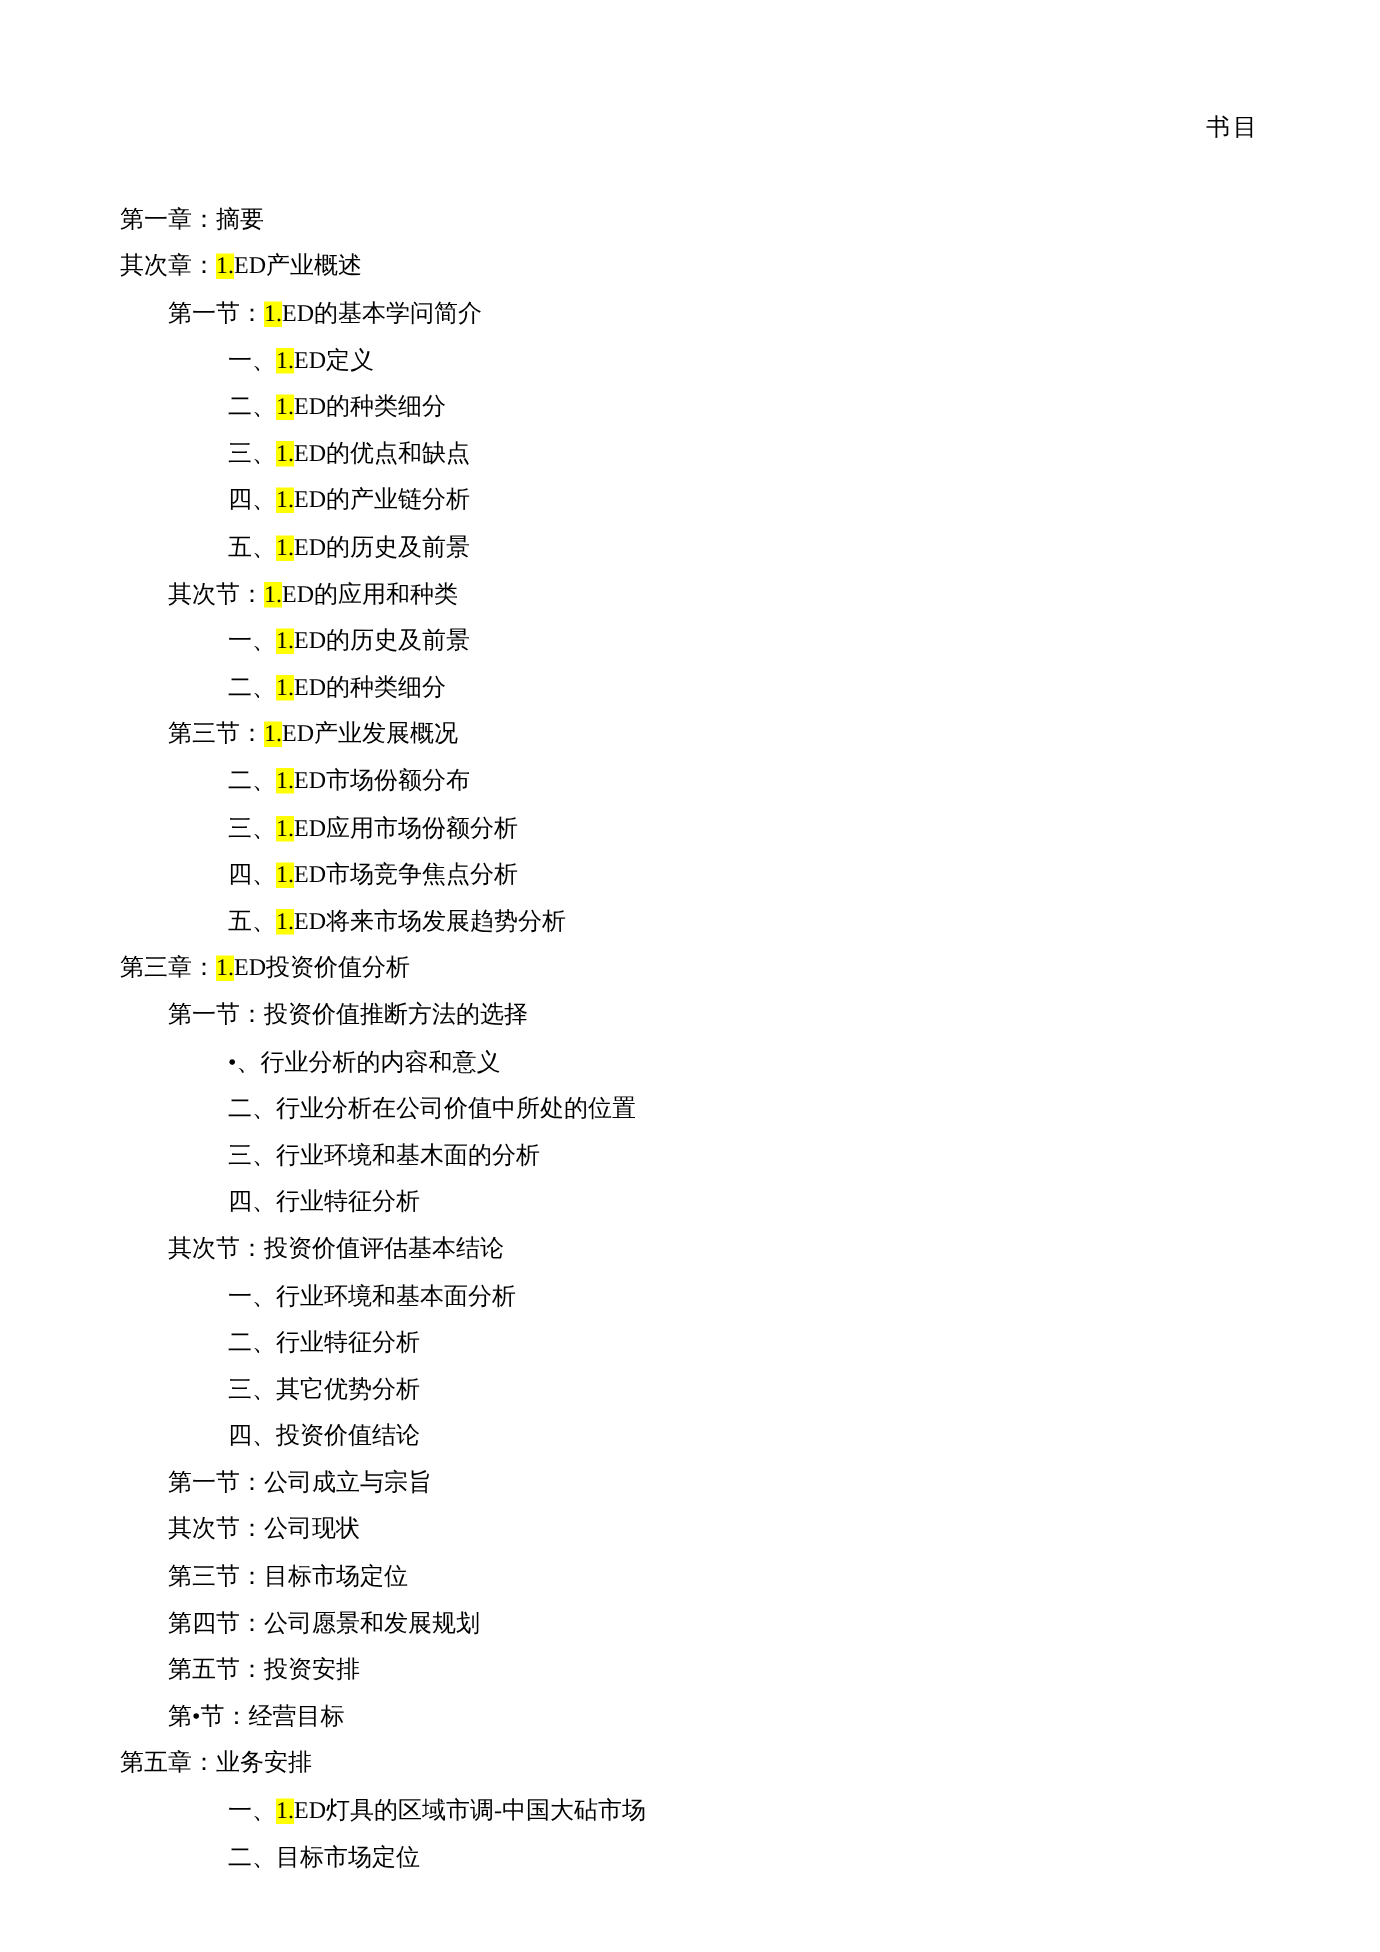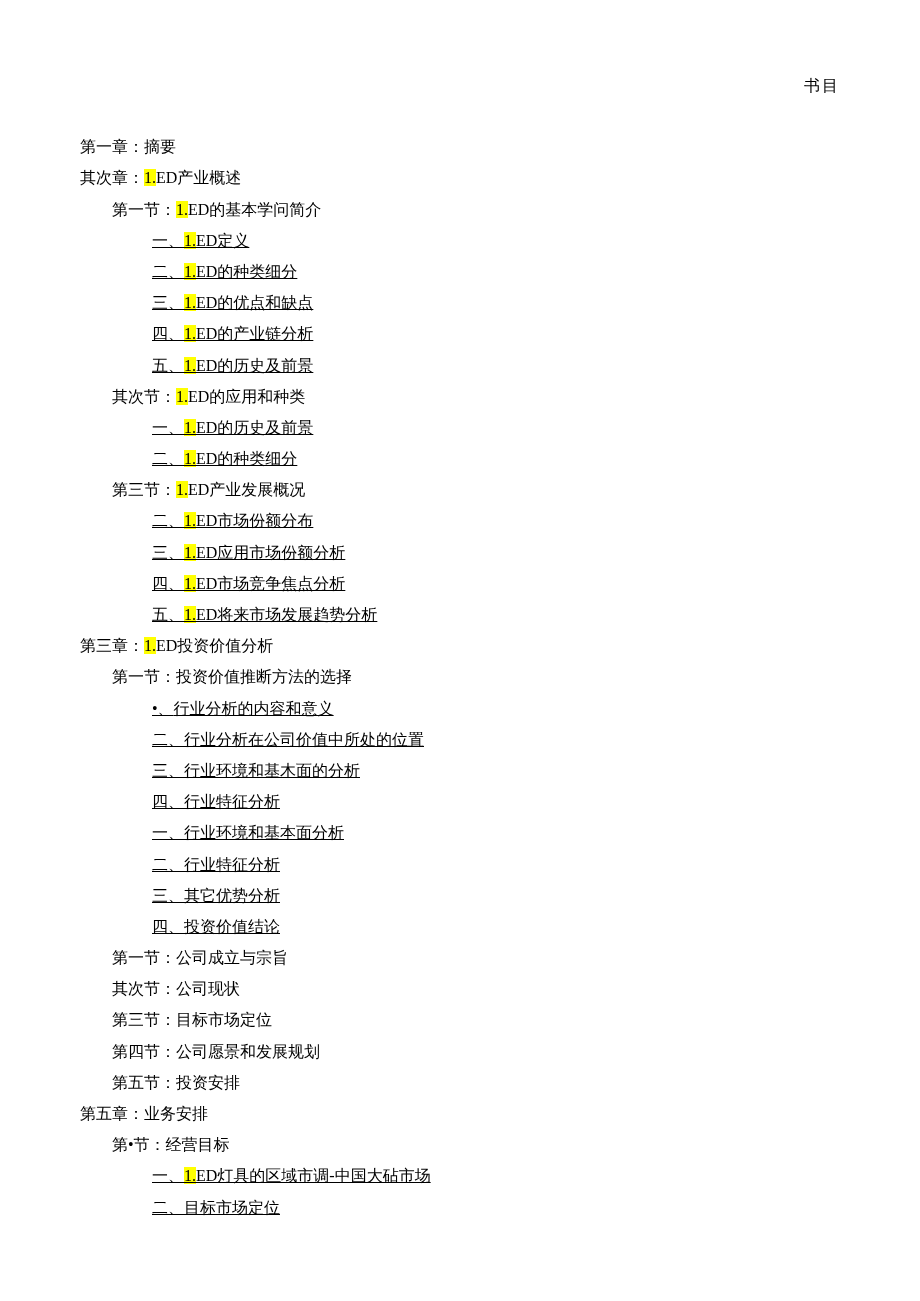--- a/index.html
+++ b/index.html
@@ -17,21 +17,21 @@
   .title {
     text-align: right;
     margin-bottom: 30px;
     letter-spacing: 2px;
   }
   .hl {
     background: #ffff00;
   }
   .lvl0 { margin-left: 0; }
   .lvl1 { margin-left: 2em; }
-  .lvl2 { margin-left: 4.5em; text-decoration: underline; }
+  .lvl2 { margin-left: 4.5em; }
   .toc-line {
     white-space: nowrap;
   }
 </style>
 </head>
 <body>
 
 <div class="page">
   <div class="title">书目</div>
   <div id="toc-container">
@@ -50,27 +50,28 @@
       <div class="toc-line lvl2"><span>二、</span><span class="hl">1.</span><span>ED市场份额分布</span></div>
       <div class="toc-line lvl2"><span>三、</span><span class="hl">1.</span><span>ED应用市场份额分析</span></div>
       <div class="toc-line lvl2"><span>四、</span><span class="hl">1.</span><span>ED市场竞争焦点分析</span></div>
       <div class="toc-line lvl2"><span>五、</span><span class="hl">1.</span><span>ED将来市场发展趋势分析</span></div>
       <div class="toc-line lvl0"><span>第三章：</span><span class="hl">1.</span><span>ED投资价值分析</span></div>
       <div class="toc-line lvl1"><span>第一节：</span><span>投资价值推断方法的选择</span></div>
       <div class="toc-line lvl2"><span>•、</span><span>行业分析的内容和意义</span></div>
       <div class="toc-line lvl2"><span>二、</span><span>行业分析在公司价值中所处的位置</span></div>
       <div class="toc-line lvl2"><span>三、</span><span>行业环境和基木面的分析</span></div>
       <div class="toc-line lvl2"><span>四、</span><span>行业特征分析</span></div>
+      <div class="toc-line lvl1"><span>其次节：</span><span>投资价值评估基本结论</span></div>
       <div class="toc-line lvl2"><span>一、</span><span>行业环境和基本面分析</span></div>
       <div class="toc-line lvl2"><span>二、</span><span>行业特征分析</span></div>
       <div class="toc-line lvl2"><span>三、</span><span>其它优势分析</span></div>
       <div class="toc-line lvl2"><span>四、</span><span>投资价值结论</span></div>
       <div class="toc-line lvl1"><span>第一节：</span><span>公司成立与宗旨</span></div>
       <div class="toc-line lvl1"><span>其次节：</span><span>公司现状</span></div>
       <div class="toc-line lvl1"><span>第三节：</span><span>目标市场定位</span></div>
       <div class="toc-line lvl1"><span>第四节：</span><span>公司愿景和发展规划</span></div>
       <div class="toc-line lvl1"><span>第五节：</span><span>投资安排</span></div>
+      <div class="toc-line lvl1"><span>第•节：</span><span>经营目标</span></div>
       <div class="toc-line lvl0"><span>第五章：</span><span>业务安排</span></div>
-      <div class="toc-line lvl1"><span>第•节：</span><span>经营目标</span></div>
       <div class="toc-line lvl2"><span>一、</span><span class="hl">1.</span><span>ED灯具的区域市调-中国大砧市场</span></div>
       <div class="toc-line lvl2"><span>二、</span><span>目标市场定位</span></div>
     </div>
 </div>
 
 </body></html>

